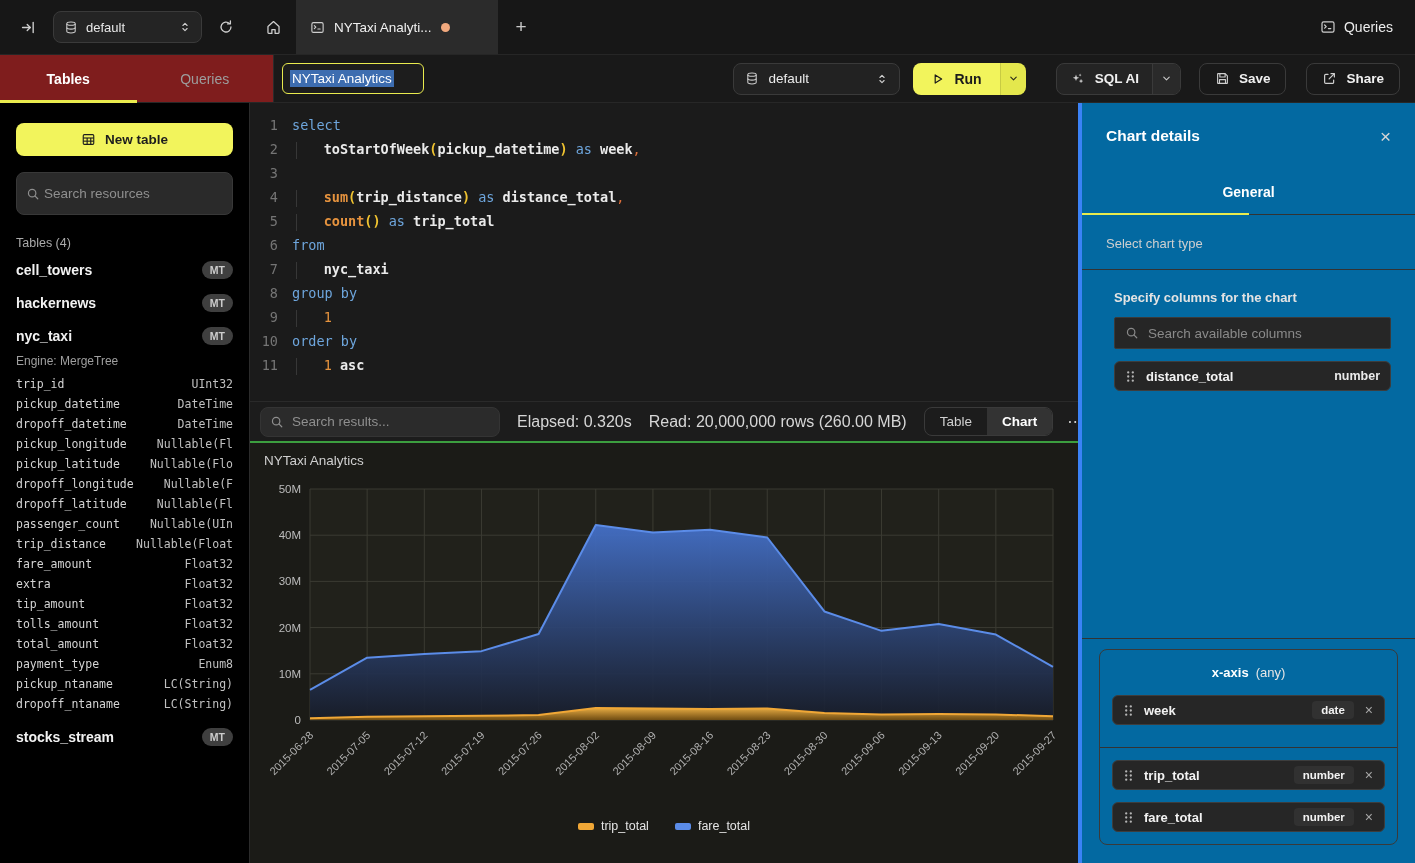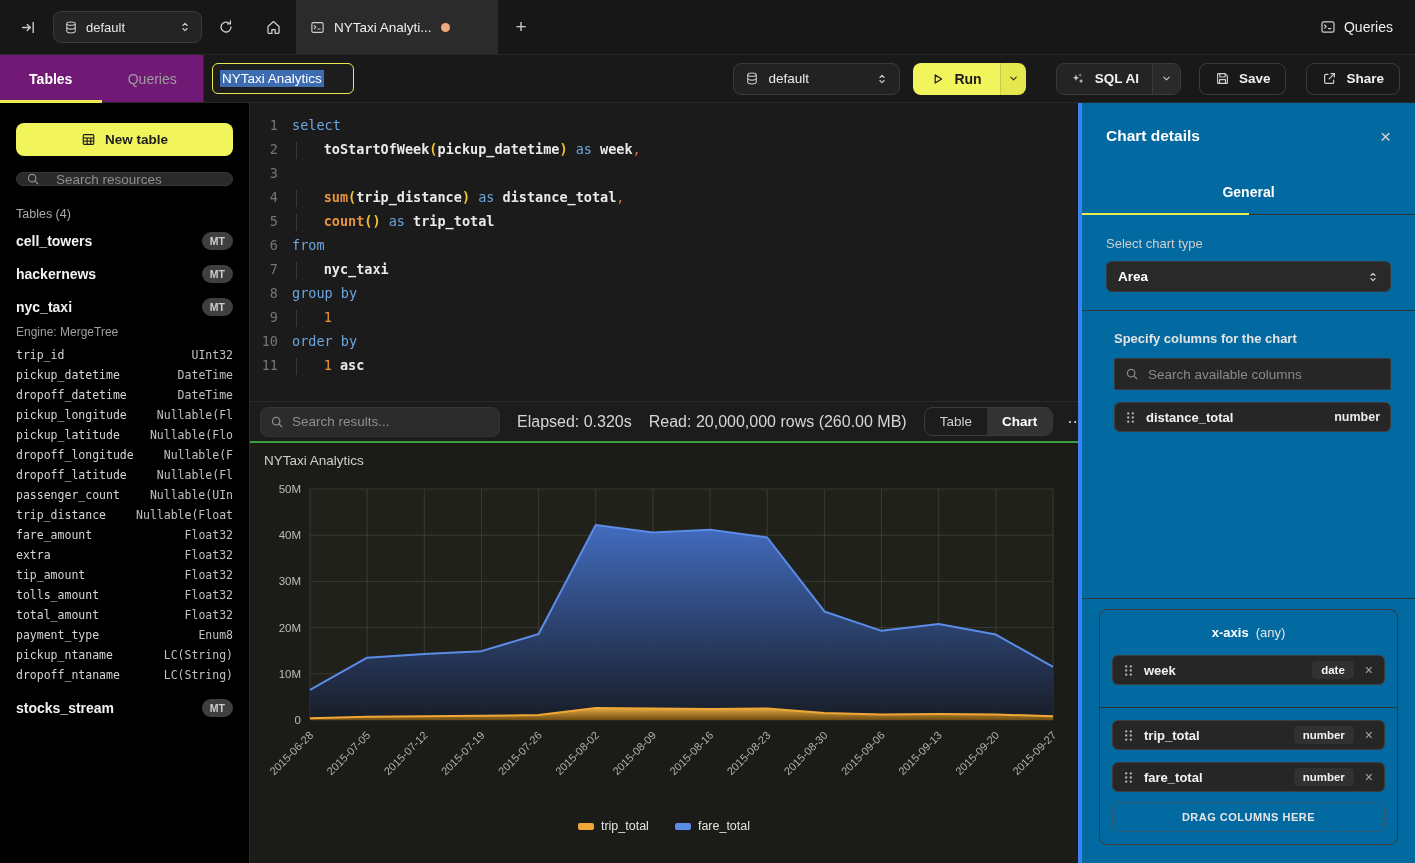--- a/index.html
+++ b/index.html
@@ -24,21 +24,21 @@
   .query-tab .tab-label { font-size:13.5px; color:#f0f0f0; white-space:nowrap; overflow:hidden; }
   .unsaved-dot { width:9px; height:9px; border-radius:50%; background:#f2a97e; flex:none; }
   .new-tab-btn { width:46px; display:flex; align-items:center; justify-content:center;
     color:#c9c9c9; font-size:19px; cursor:pointer; background:none; border:none; }
   .topbar-right { display:flex; align-items:center; padding-right:22px; }
   .queries-btn { display:flex; align-items:center; gap:8px; background:none; border:none;
     color:#ececec; font-size:14px; cursor:pointer; }
 
   
   .row2 { height:48px; display:flex; background:#1b1b1b; border-bottom:1px solid #272727; }
-  .sidebar-tabs { width:204px; flex:none; display:flex; position:relative; background:#701a75;
+  .sidebar-tabs { width:274px; flex:none; display:flex; position:relative; background:#7f1d1d;
     border-right:1px solid #2b2b2b; }
   .sidebar-tab { flex:1; display:flex; align-items:center; justify-content:center; font-size:14px;
     color:#9d9d9d; cursor:pointer; }
   .sidebar-tab.active { color:#ffffff; font-weight:700; }
   .sidebar-tabs .underline { position:absolute; left:0; bottom:-1px; width:50%; height:3px; background:#e9eb4e; }
   .main-toolbar { flex:1; display:flex; align-items:center; padding:0 15px 0 8px; background:#191919; }
   .title-input { min-width:142px; height:31px; border:1.5px solid #e9eb4e; border-radius:6px;
     background:#1d1d1d; display:flex; align-items:center; padding:0 7px; cursor:text; }
   .title-input .sel { background:#3d6db0; color:#ffffff; font-size:13.5px; padding:1px 2px; white-space:nowrap; }
   .toolbar-spacer { flex:1; }
@@ -64,22 +64,22 @@
 
   
   .content { display:flex; height:760px; }
 
   
   .sidebar { width:250px; flex:none; background:#000000; border-right:1px solid #2b2b2b;
     padding:20px 16px 0 16px; overflow:hidden; }
   .new-table-btn { width:100%; height:33px; background:#f2f45c; color:#1d1d1d; border:none;
     border-radius:8px; font-size:13.5px; font-weight:700; display:flex; align-items:center;
     justify-content:center; gap:9px; cursor:pointer; font-family:inherit; }
-  .search-box { margin-top:16px; height:14px; background:#2a2a2a; border:1px solid #383838;
-    border-radius:8px; display:flex; align-items:center; gap:16px; padding:0 9px; }
+  .search-box { margin-top:16px; height:43px; background:#2a2a2a; border:1px solid #383838;
+    border-radius:8px; display:flex; align-items:center; gap:4px; padding:0 9px; }
   .search-box input { flex:1; background:none; border:none; outline:none; color:#e6e6e6;
     font-size:13.5px; font-family:inherit; min-width:0; }
   .search-box input::placeholder { color:#8f8f8f; }
   .section-label { margin-top:21px; font-size:12.5px; color:#ababab; }
   .tables-list { margin-top:3px; }
   .table-row { height:33px; display:flex; align-items:center; justify-content:space-between; cursor:pointer; }
   .table-name { font-size:14px; font-weight:600; color:#f2f2f2; }
   .mt-badge { background:#3f3f3f; color:#cccccc; font-size:10.5px; font-weight:700;
     padding:3px 8px; border-radius:9px; }
   .engine-label { font-size:12px; color:#9f9f9f; padding:2px 0 6px; }
@@ -602,29 +602,20 @@
       <span class="panel-title">Chart details</span>
       <button class="panel-close">×</button>
     </div>
     <div class="panel-tabs">
       <div class="panel-tab active">General</div>
       <div class="underline"></div>
     </div>
     <div class="panel-body">
       <div class="panel-section">
         <div class="field-label">Select chart type</div>
-        <div class="select-box">
-          <span class="val">Area</span>
-          <span class="ico">
-            <svg width="12" height="14" viewBox="0 0 20 20" fill="none" stroke="currentColor" stroke-width="1.8" stroke-linecap="round" stroke-linejoin="round">
-              <path d="m6.5 7.5 3.5-3.5 3.5 3.5"></path>
-                <path d="m6.5 12.5 3.5 3.5 3.5-3.5"></path>
-            </svg>
-          </span>
-        </div>
       </div>
       <div class="panel-divider"></div>
       <div class="panel-section2">
         <div class="columns-label">Specify columns for the chart</div>
         <div class="panel-search">
           <span class="ico">
             <svg width="14" height="14" viewBox="0 0 20 20" fill="none" stroke="#8a8a8a" stroke-width="1.7" stroke-linecap="round">
               <circle cx="8.8" cy="8.8" r="5.3"></circle>
                 <path d="m13 13 3.8 3.8"></path>
             </svg>
@@ -699,18 +690,17 @@
                     <circle cx="8.5" cy="7" r="1.25"></circle>
                     <circle cx="3.5" cy="11.5" r="1.25"></circle>
                     <circle cx="8.5" cy="11.5" r="1.25"></circle>
                   </svg>
                 </span>
                 <span class="chip-name">fare_total</span>
                 <span class="type-chip">number</span>
                 <button class="chip-remove">×</button>
               </div>
             </div>
-          <div class="drop-zone">DRAG COLUMNS HERE</div>
         </div>
       </div>
     </div>
   </div>
 </div>
 
 </body></html>

